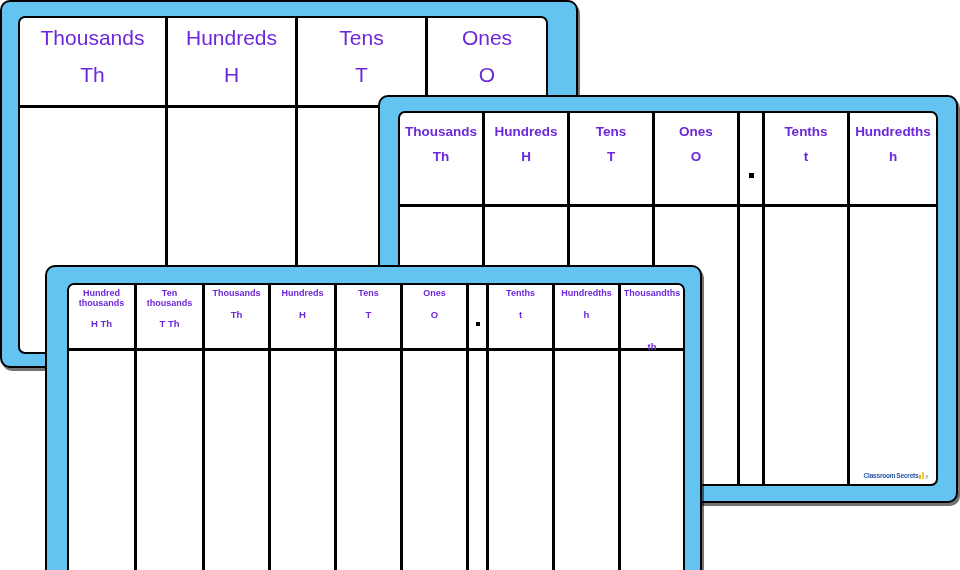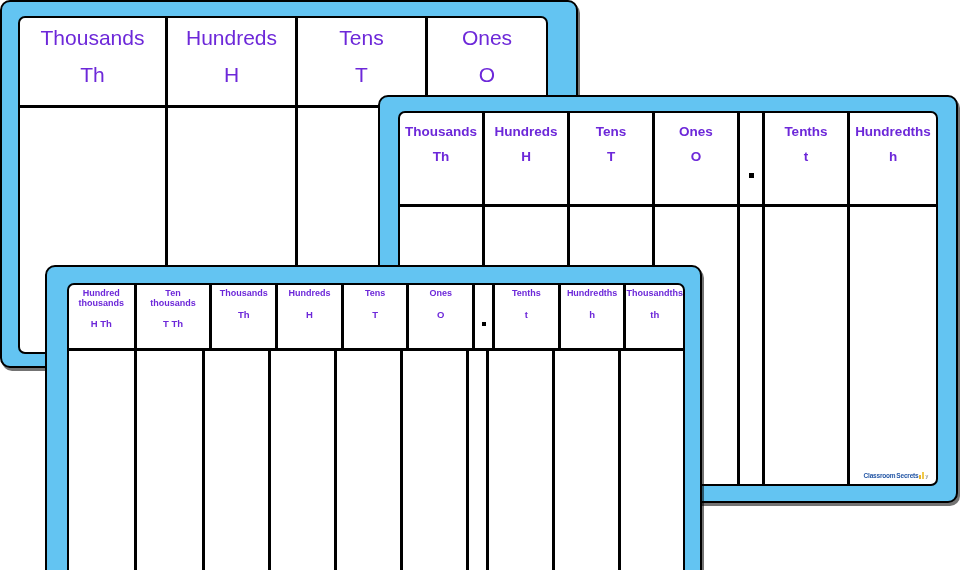--- a/index.html
+++ b/index.html
@@ -201,21 +201,21 @@
   <div class="card c3" style="left:45px;top:265px;width:657px;height:330px;">
     <div class="doodle"></div>
     <div class="paper" style="left:20px;top:16px;width:618px;height:310px;">
       <div class="pv">
         <div class="hdr">
           <div class="col" style="width:68px;">
             <span class="name">Hundred
 thousands</span>
             <span class="abbr">H Th</span>
           </div>
-          <div class="col" style="width:76px;">
+          <div class="col" style="width:68px;">
             <span class="name">Ten
 thousands</span>
             <span class="abbr">T Th</span>
           </div>
           <div class="col" style="width:66px;">
             <span class="name">Thousands</span>
             <span class="abbr">Th</span>
           </div>
           <div class="col" style="width:66px;">
             <span class="name">Hundreds</span>
@@ -235,21 +235,21 @@
               </span>
           </div>
           <div class="col" style="width:66px;">
             <span class="name">Tenths</span>
             <span class="abbr">t</span>
           </div>
           <div class="col" style="width:66px;">
             <span class="name">Hundredths</span>
             <span class="abbr">h</span>
           </div>
-          <div class="col" style="flex:1;">
+          <div class="col" style="flex:1;gap:32px;">
             <span class="name">Thousandths</span>
             <span class="abbr">th</span>
           </div>
         </div>
         <div class="bdy">
           <div class="bcol" style="width:68px;"></div>
           <div class="bcol" style="width:68px;"></div>
           <div class="bcol" style="width:66px;"></div>
           <div class="bcol" style="width:66px;"></div>
           <div class="bcol" style="width:66px;"></div>

